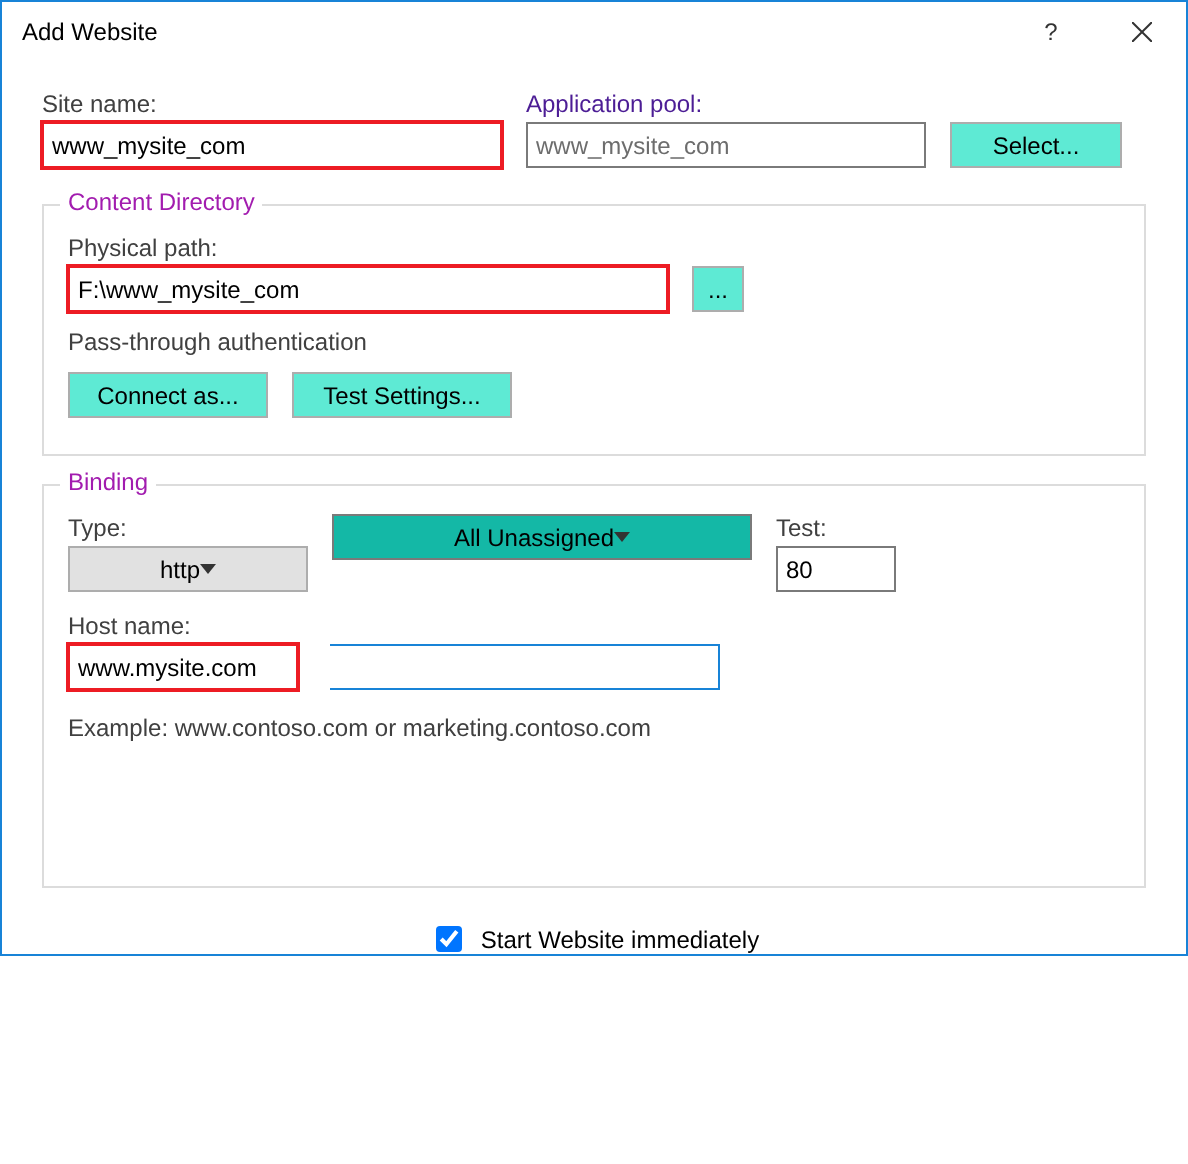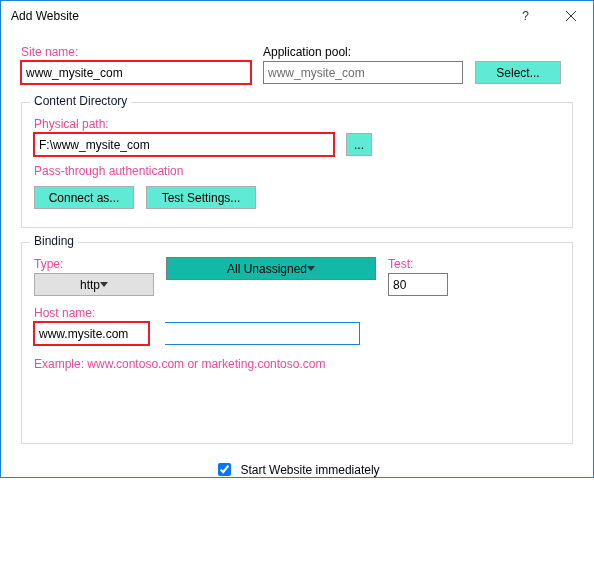--- a/index.html
+++ b/index.html
@@ -5,28 +5,28 @@
 * { box-sizing: border-box; font-family: "Segoe UI", Tahoma, sans-serif; font-size: 12px; }
 body { margin: 0; background: #fff; }
 .window { width: 594px; height: 478px; border: 1px solid #1883d7; background: #fff; display: flex; flex-direction: column; }
 .title-bar { height: 30px; display: flex; align-items: center; padding: 0 0 0 10px; }
 .title-text { flex: 1; }
 .tb-btn { width: 45px; height: 30px; display: flex; align-items: center; justify-content: center; color: #333; }
 .tb-btn svg { stroke: #333; }
 .body { flex: 1; padding: 14px 20px 10px 20px; display: flex; flex-direction: column; }
 .row { display: flex; gap: 12px; margin-bottom: 4px; }
 .col { display: flex; flex-direction: column; }
-.lbl { color: #ec4899; margin-bottom: 2px; }
-.muted { color: #000000; }
+.lbl { color: #404040; margin-bottom: 2px; }
+.muted { color: #4c1d95; }
 input.tf, .selbox { height: 23px; border: 1px solid #7a7a7a; padding: 2px 4px; background: #fff; }
 .disabled { background: #fff; color: #6d6d6d; border: 1px solid #b5b5b5; }
 .btn { height: 23px; border: 1px solid #adadad; background: #5eead4; padding: 0 12px; display: flex; align-items: center; justify-content: center; cursor: default; }
 .btn-sm { width: 26px; padding: 0; }
 .fieldset { border: 1px solid #dcdcdc; margin-top: 14px; padding: 14px 12px 14px 12px; position: relative; }
-.legend { position: absolute; top: -9px; left: 8px; background: #fff; padding: 0 4px; color: #0f172a; }
+.legend { position: absolute; top: -9px; left: 8px; background: #fff; padding: 0 4px; color: #a21caf; }
 .selbox { display: flex; align-items: center; justify-content: center; background: #e1e1e1; border: 1px solid #adadad; padding: 0 6px; }
 .selbox.white { background: #14b8a6; border: 1px solid #7a7a7a; }
 .chev { width: 0; height: 0; border-left: 4px solid transparent; border-right: 4px solid transparent; border-top: 5px solid #333; }
 .highlight { outline: 2px solid #ed1c24; outline-offset: -1px; }
 .footer { padding: 12px 20px 18px; display: flex; justify-content: flex-end; gap: 8px; }
 .footer .btn { width: 86px; }
 .check-row { display: flex; align-items: center; gap: 6px; margin-top: auto; padding-top: 16px; justify-content: center; }
 input[type=checkbox] { width: 13px; height: 13px; }
 </style>
 </head>

